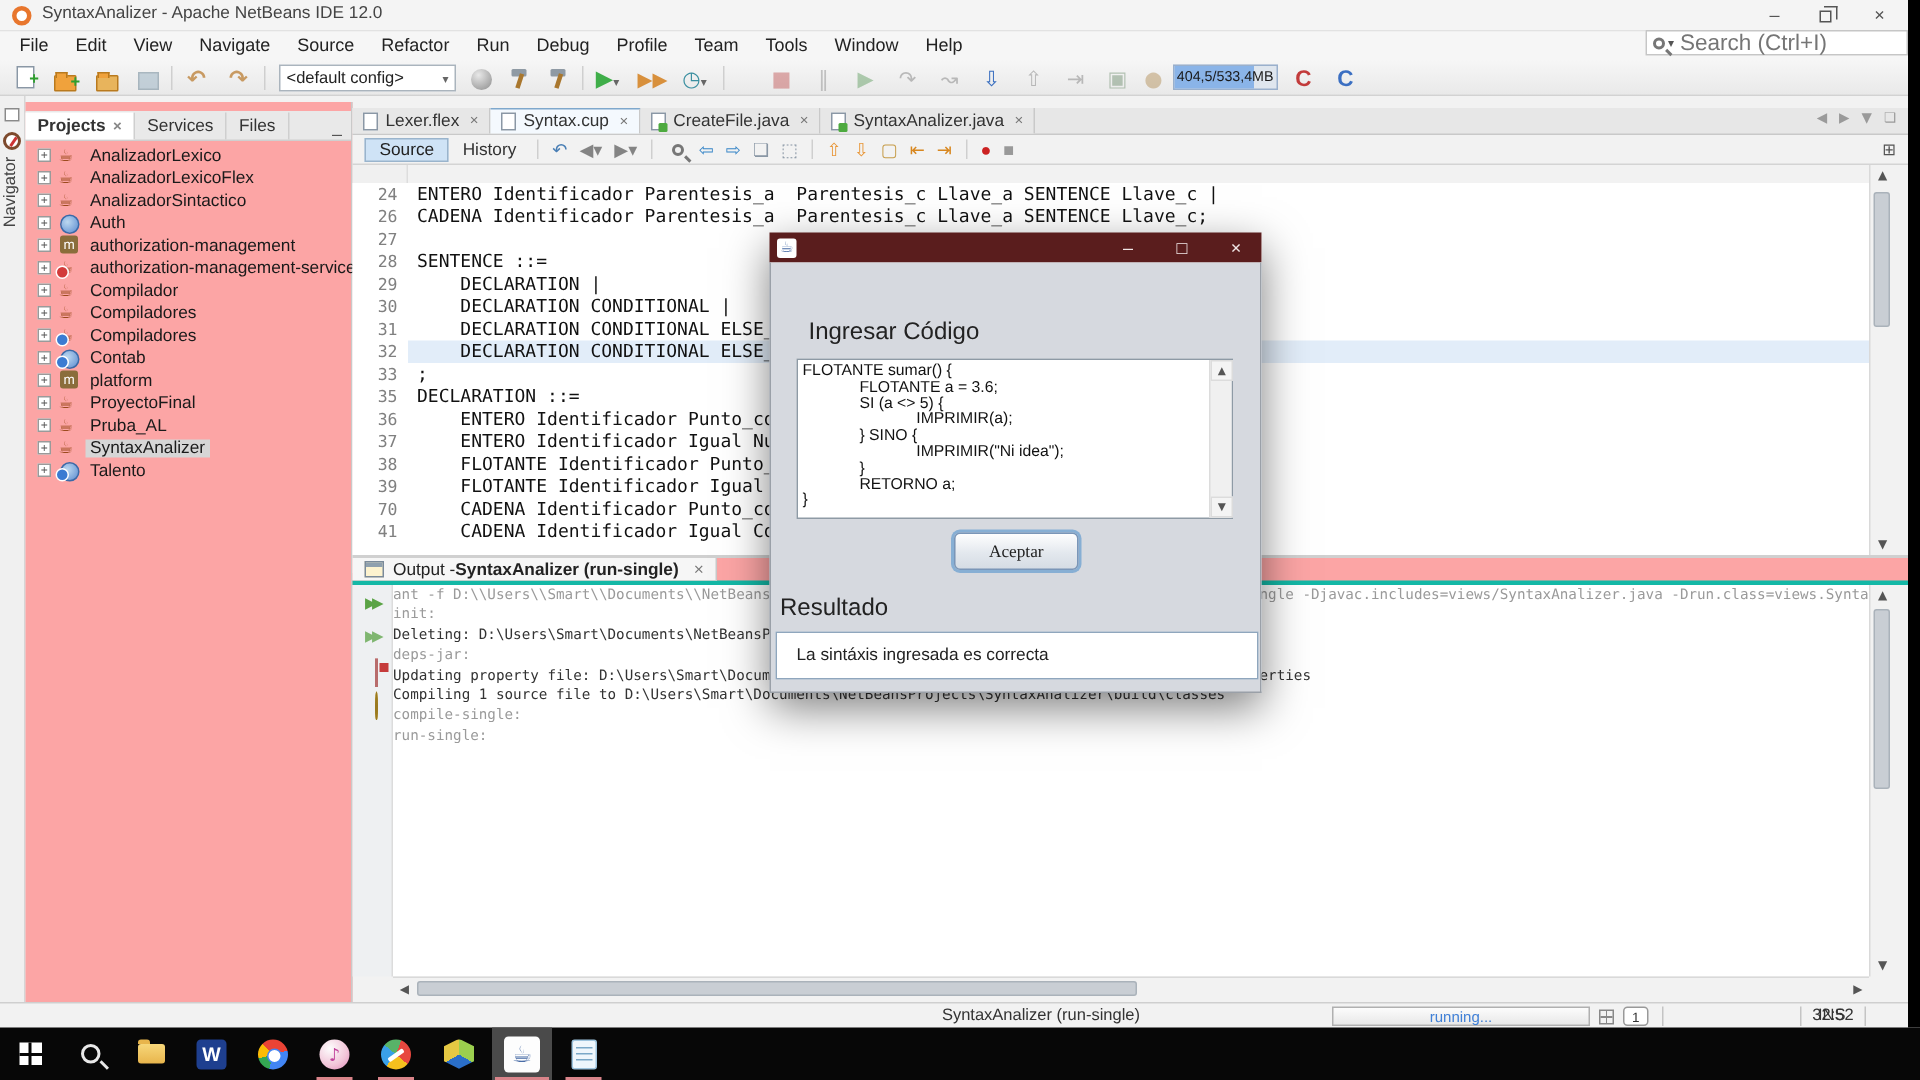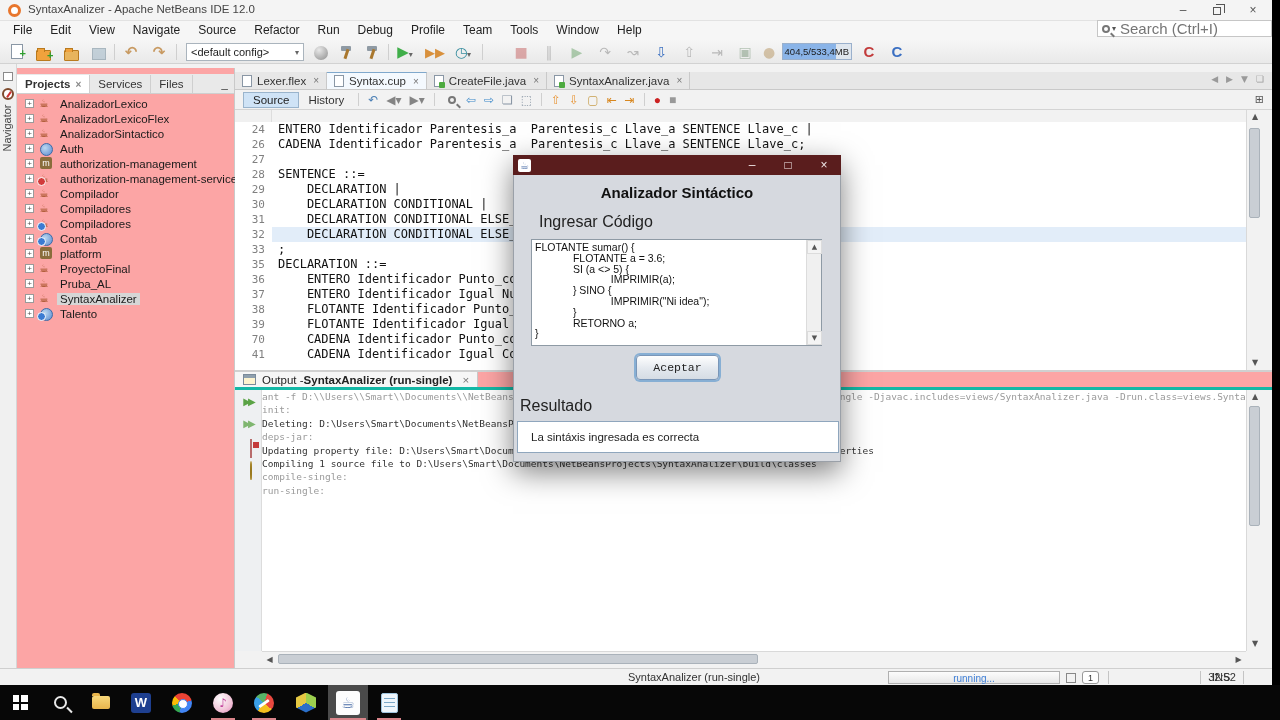--- a/index.html
+++ b/index.html
@@ -149,21 +149,21 @@
   .dlg-btn { position:absolute; top:0; width:34px; height:20px; color:#f0e6e6; text-align:center; line-height:20px; font-size:12px; }
   .dlg-body { position:absolute; left:0; top:20px; width:100%; height:287px; background:#d6d9df; border:1px solid #9aa0a8; border-top:none; }
   .dlg-head { position:absolute; left:0; top:9px; width:100%; text-align:center; font-weight:bold; font-size:15px; color:#111; }
   .dlg-label { position:absolute; font-size:16px; color:#222; }
   .dlg-ta { position:absolute; left:17px; top:64px; width:291px; height:107px; background:#fff; border:1px solid #8e9aa5; }
   .dlg-code { position:absolute; left:3px; top:2px; right:16px; bottom:2px; font-size:10.5px; line-height:10.8px; white-space:pre; tab-size:13; color:#111; overflow:hidden; font-family:"Liberation Sans",sans-serif; }
   .ta-scroll { position:absolute; right:0; top:0; width:15px; height:100%; background:#f0f0f0; border-left:1px solid #dcdcdc; }
   .ta-arrow { position:absolute; left:0; width:15px; height:14px; background:#f4f4f4; border:1px solid #dcdcdc; text-align:center; font-size:7px; color:#555; line-height:13px; }
   .dlg-accept { position:absolute; left:122px; top:180px; width:83px; height:25px; border:1px solid #7a96b8; border-radius:4px;
     background:linear-gradient(#fefefe,#e3e8ee 55%,#d5dce4); font-size:11.5px; color:#222;
-    box-shadow:0 0 0 2px rgba(115,164,209,.8); font-family:Liberation Mono, monospace; }
+    box-shadow:0 0 0 2px rgba(115,164,209,.8); font-family:Liberation Serif, serif; }
   .dlg-result { position:absolute; left:3px; top:246px; width:322px; height:32px; background:#fff; border:1px solid #8fa6bd; font-size:11.5px; color:#222; display:flex; align-items:center; padding-left:13px; }
 
   
   .taskbar { left:0; top:685px; width:1280px; height:35px; background:#070707; }
   .tkcell { position:absolute; top:0; width:40px; height:35px; display:flex; align-items:center; justify-content:center; }
   .tkcell.active { background:#4a4a4a; }
   .runline { position:absolute; bottom:0; left:8px; right:8px; height:2.5px; background:#d9848a; }
   .tkcell.active .runline { left:2px; right:2px; }
   .winlogo { width:15px; height:15px; background:#fff; position:relative; }
   .winlogo::before { content:""; position:absolute; left:0; top:6.5px; width:15px; height:2px; background:#070707; }
@@ -534,21 +534,20 @@
   </div>
 
   <div class="abs dialog">
     <div class="dlg-title">
       <span class="javaic">☕</span>
       <span class="dlg-btn" style="right:72px;">–</span>
       <span class="dlg-btn" style="right:36px;">□</span>
       <span class="dlg-btn" style="right:0;">×</span>
     </div>
     <div class="dlg-body">
-      <div class="dlg-head">Analizador Sintáctico</div>
       <div class="dlg-label" style="left:25px; top:38px;">Ingresar Código</div>
       <div class="dlg-ta">
         <div class="dlg-code">FLOTANTE sumar() {
 	FLOTANTE a = 3.6;
 	SI (a &lt;&gt; 5) {
 		IMPRIMIR(a);
 	} SINO {
 		IMPRIMIR("Ni idea");
 	}
 	RETORNO a;

